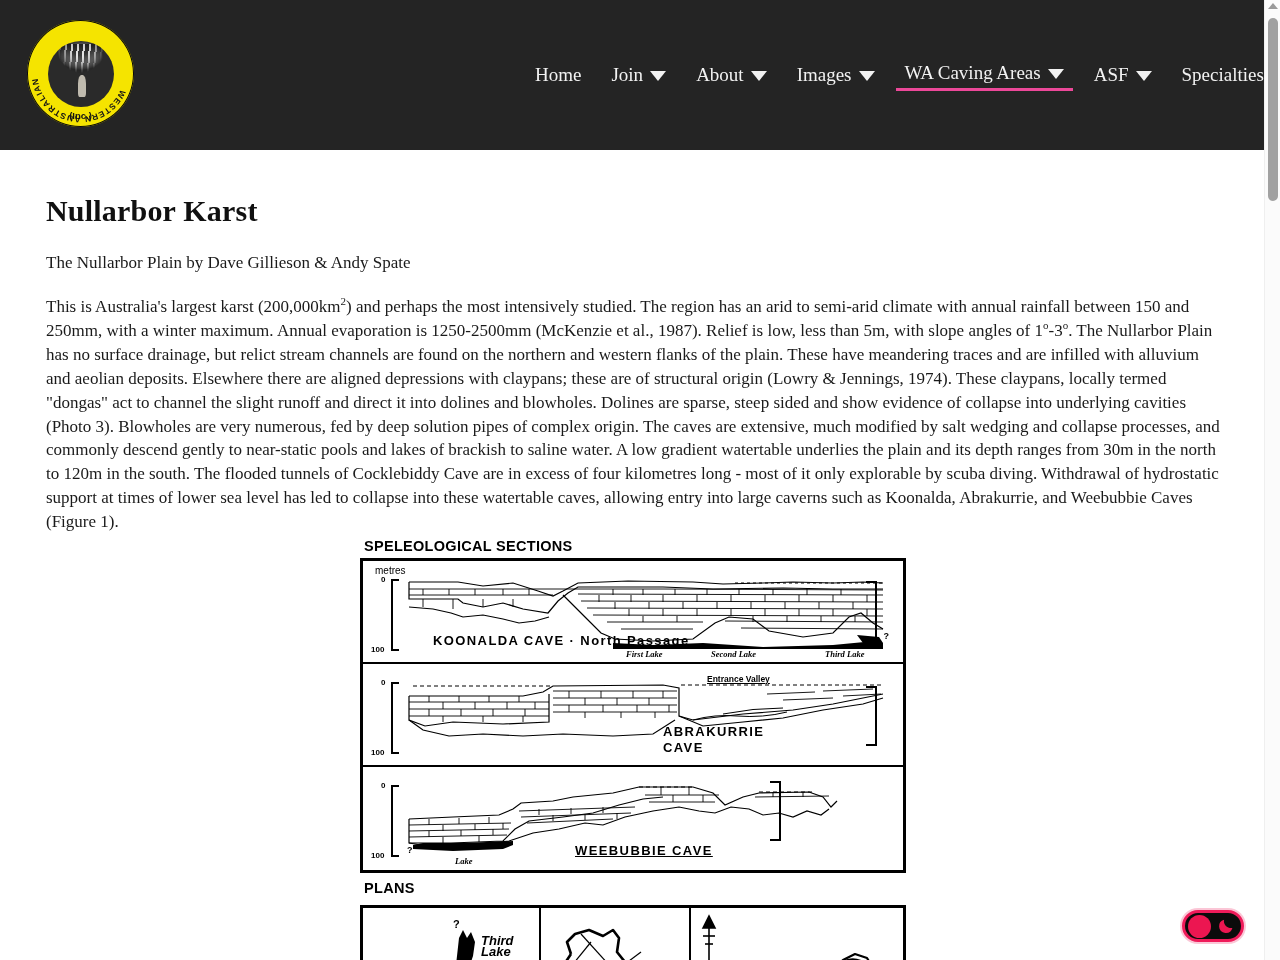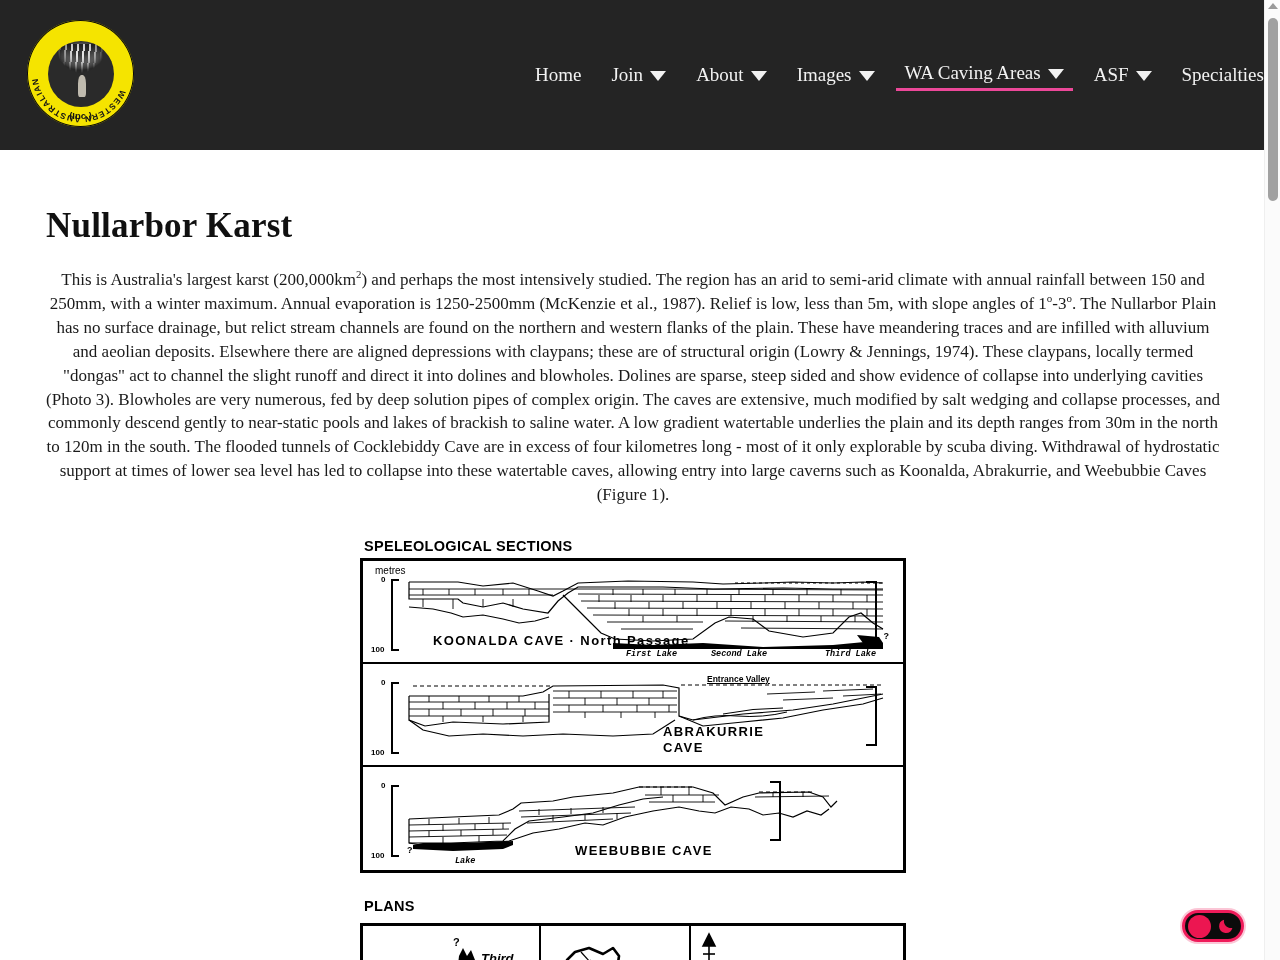--- a/index.html
+++ b/index.html
@@ -111,37 +111,37 @@
     top: 1px;
   }
   
   #content {
     position: absolute;
     top: 150px; left: 0;
     width: 1264px;
     padding: 0 46px;
   }
   h1#page-title {
-    font-size: 35px;
+    font-size: 30px;
     font-weight: bold;
-    margin: 56px 0 0 0;
+    margin: 44px 0 0 0;
     color: #101010;
     letter-spacing: .2px;
   }
   #subtitle {
     font-size: 17px;
     color: #1a1a1a;
     margin: 25px 0 0 0;
   }
   #body-para {
     font-size: 17px;
     line-height: 23.9px;
     color: #1a1a1a;
     margin: 22px 16px 0 0;
-    text-align: center;
+    text-align: left;
     width: 1174px;
   }
   sup { font-size: 11px; vertical-align: super; line-height: 0; }
   
   #figure {
     position: absolute;
     left: 360px; top: 538px;
     width: 546px;
   }
   .fig-heading {
@@ -195,21 +195,21 @@
   .cave-name {
     position: absolute;
     font-family: "Liberation Sans", sans-serif;
     font-weight: bold;
     font-size: 13px;
     letter-spacing: 1.4px;
     color: #000;
   }
   .lake-lab {
     position: absolute;
-    font-family: Liberation Mono, monospace;
+    font-family: Liberation Serif, serif;
     font-style: italic;
     font-weight: bold;
     font-size: 8.5px;
     color: #000;
   }
   .small-lab {
     position: absolute;
     font-family: "Liberation Sans", sans-serif;
     font-size: 8.5px;
     font-weight: bold;
@@ -333,20 +333,21 @@
       <div class="nav-item">
         <span>Specialties</span>
         <span class="caret"></span>
       </div>
 
     </nav>
   </header>
 
   <main id="content">
     <h1 id="page-title">Nullarbor Karst</h1>
+    <p id="subtitle">The Nullarbor Plain by Dave Gillieson &amp; Andy Spate</p>
 
     <p id="body-para"><span>This is Australia's largest karst (200,000km</span><sup>2</sup><span>) and perhaps the most intensively studied. The region has an arid to semi-arid climate with annual rainfall between 150 and 250mm, with a winter maximum. Annual evaporation is 1250-2500mm (McKenzie et al., 1987). Relief is low, less than 5m, with slope angles of 1</span><sup>o</sup><span>-3</span><sup>o</sup><span>. The Nullarbor Plain has no surface drainage, but relict stream channels are found on the northern and western flanks of the plain. These have meandering traces and are infilled with alluvium and aeolian deposits. Elsewhere there are aligned depressions with claypans; these are of structural origin (Lowry &amp; Jennings, 1974). These claypans, locally termed "dongas" act to channel the slight runoff and direct it into dolines and blowholes. Dolines are sparse, steep sided and show evidence of collapse into underlying cavities (Photo 3). Blowholes are very numerous, fed by deep solution pipes of complex origin. The caves are extensive, much modified by salt wedging and collapse processes, and commonly descend gently to near-static pools and lakes of brackish to saline water. A low gradient watertable underlies the plain and its depth ranges from 30m in the north to 120m in the south. The flooded tunnels of Cocklebiddy Cave are in excess of four kilometres long - most of it only explorable by scuba diving. Withdrawal of hydrostatic support at times of lower sea level has led to collapse into these watertable caves, allowing entry into large caverns such as Koonalda, Abrakurrie, and Weebubbie Caves (Figure 1).</span></p>
   </main>
 
   <div id="figure">
 
     <div class="fig-heading">SPELEOLOGICAL SECTIONS</div>
 
     <div class="fig-box">
 
@@ -557,26 +558,26 @@
           </g>
           <g stroke="#000" stroke-width="1" stroke-dasharray="4 3" fill="none">
             <line x1="276" y1="20" x2="330" y2="20"></line>
             <line x1="396" y1="25" x2="450" y2="25"></line>
           </g>
           <path d="M50,82 L90,84 L140,82 L150,78 L150,74 L100,76 L60,76 L50,78 Z" fill="#000"></path>
         </svg>
 
         <div class="qmark" style="left:44px; top:78px;">?</div>
         <div class="bracket-r" style="right:122px; top:14px;"></div>
-        <div class="cave-name" style="left:212px; top:76px;">WEEBUBBIE  CAVE</div>
+        <div class="cave-name" style="left:212px; top:76px;text-decoration:underline;">WEEBUBBIE  CAVE</div>
         <div class="lake-lab" style="left:92px; top:89px;">Lake</div>
       </div>
     </div>
 
-    <div class="fig-heading" style="margin-top:25px;">PLANS</div>
+    <div class="fig-heading" style="margin-top:7px;">PLANS</div>
 
     <div class="fig-box" id="plans-box">
       <div class="plans-row">
 
         <div class="plan-cell" style="width:178px;">
           <svg width="178" height="200" viewBox="0 0 178 200">
             <path d="M96,30 L100,22 L104,30 L108,24 L112,34 L110,48 L106,60 L104,74 L100,86 L98,96
                      L104,104 L116,106 L124,114 L122,126 L112,134 L96,136 L84,130 L80,118 L84,106
                      L90,98 L92,84 L92,66 L94,48 Z" fill="#000"></path>
             <g fill="none" stroke="#000" stroke-width="1.2">

